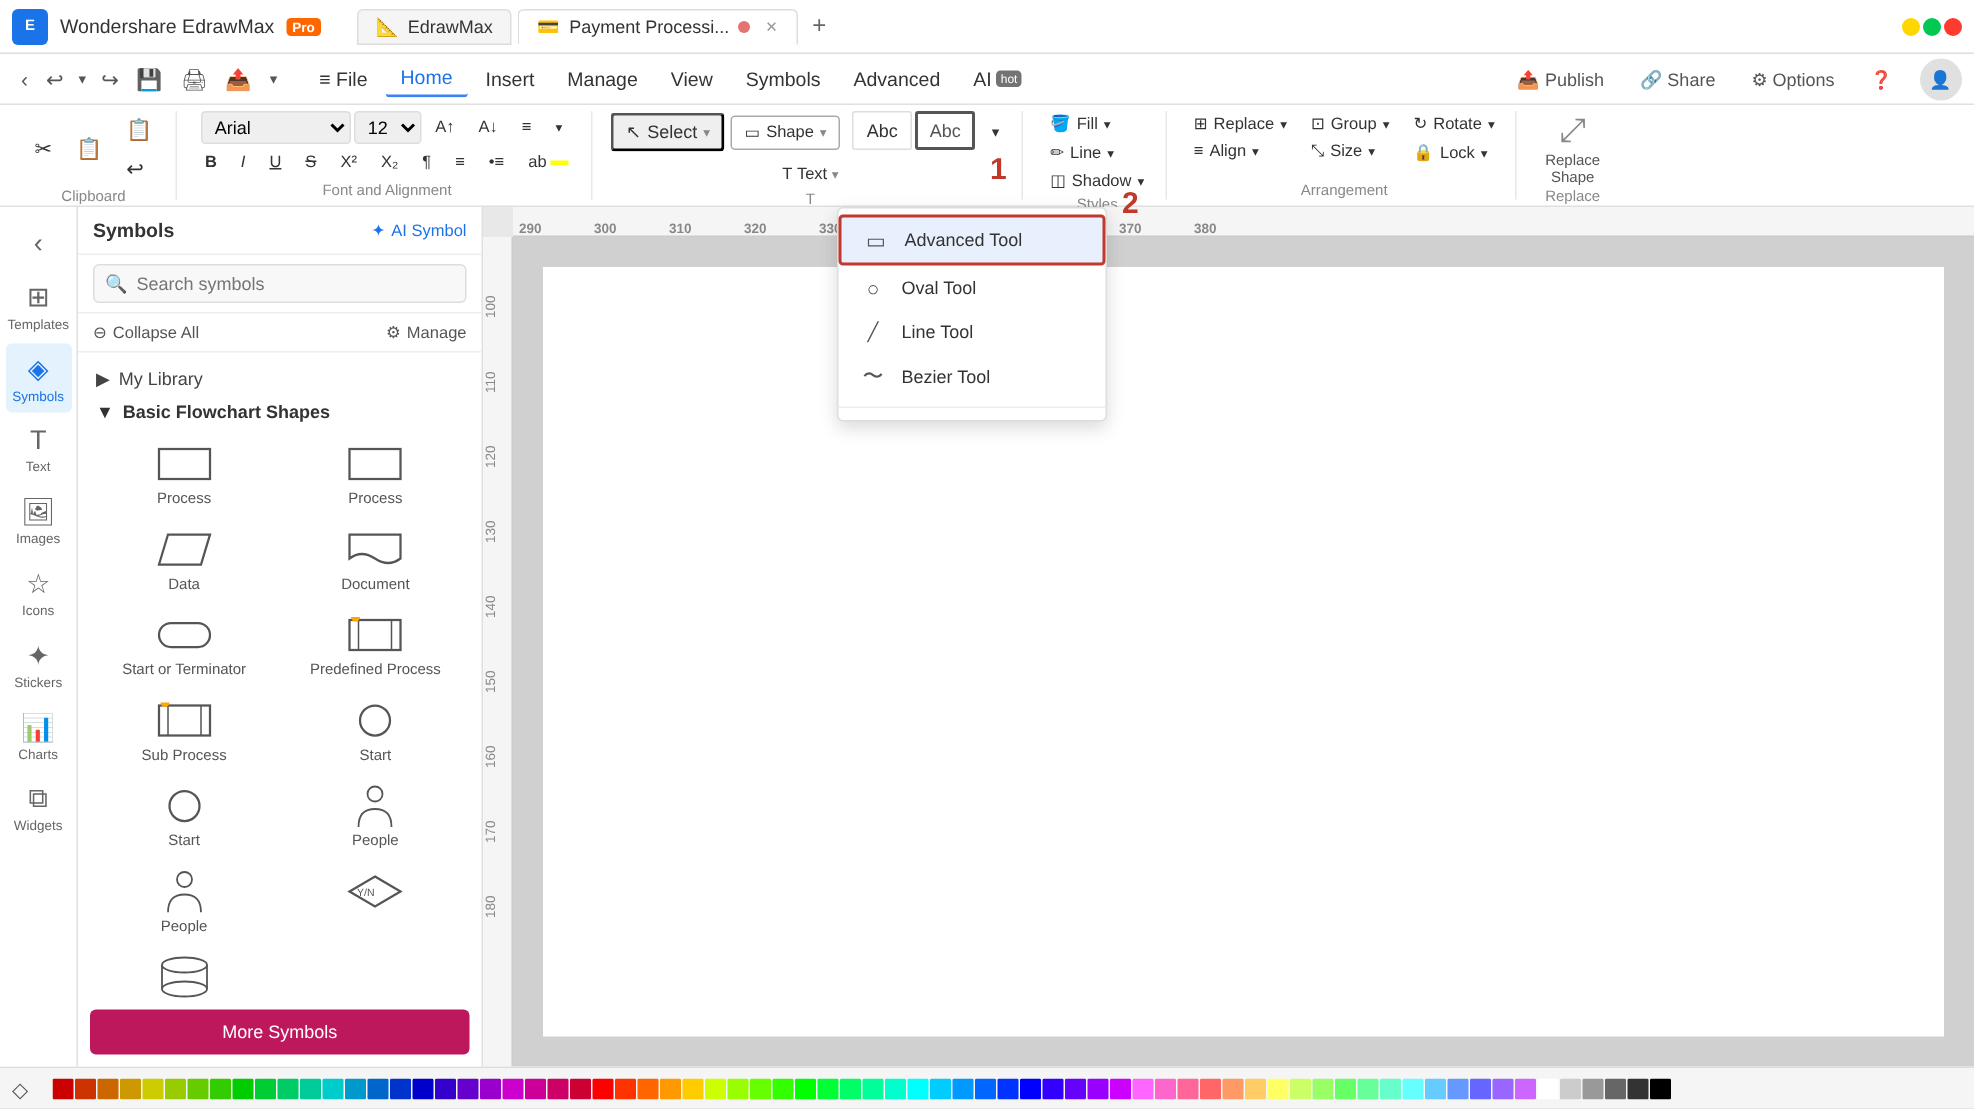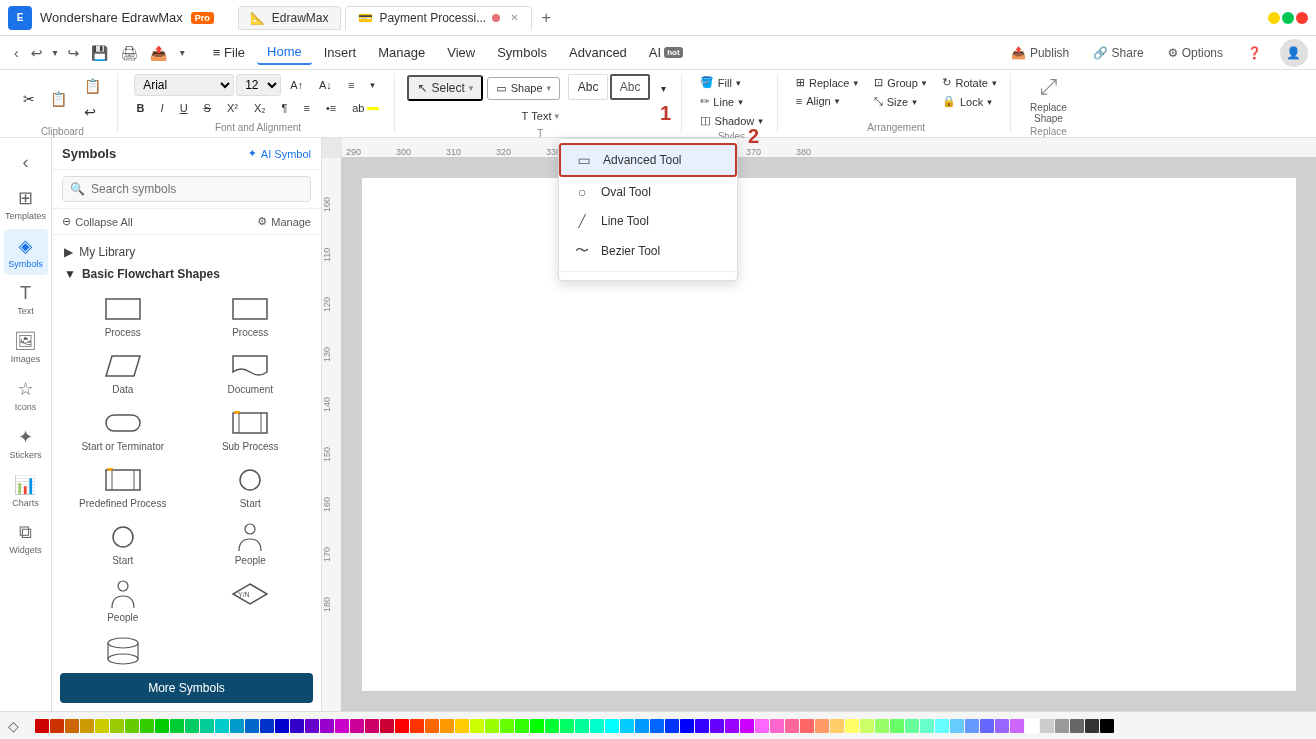--- a/index.html
+++ b/index.html
@@ -30,21 +30,21 @@
       display: flex; align-items: center; height: 34px; background: white;
       border-bottom: 1px solid #e0e0e0; padding: 0 8px;
     }
     .nav-btn { background: none; border: none; cursor: pointer; padding: 4px 6px; color: #555; font-size: 14px; }
     .undo-redo { display: flex; align-items: center; gap: 2px; }
     .menu-items { display: flex; align-items: center; gap: 2px; margin: 0 12px; }
     .menu-item { padding: 4px 10px; cursor: pointer; border-radius: 3px; font-size: 13px; color: #333; }
     .menu-item.active { color: #1a73e8; border-bottom: 2px solid #3b82f6; }
     .menu-right { margin-left: auto; display: flex; align-items: center; gap: 12px; }
     .menu-right-btn { display: flex; align-items: center; gap: 4px; font-size: 12px; color: #555; cursor: pointer; padding: 2px 6px; }
-    .hot-badge { background: #737373; color: white; font-size: 8px; padding: 1px 3px; border-radius: 3px; font-weight: bold; }
+    .hot-badge { background: #737373; color: white; font-size: 8px; padding: 1px 3px; border-radius: 3px; }
 
     
     .ribbon {
       display: flex; align-items: stretch; height: 68px; background: white;
       border-bottom: 1px solid #e0e0e0; padding: 4px 8px; gap: 4px;
     }
     .ribbon-group { display: flex; flex-direction: column; align-items: center; padding: 0 8px; border-right: 1px solid #e8e8e8; gap: 2px; min-width: fit-content; }
     .ribbon-group:last-child { border-right: none; }
     .ribbon-group-label { font-size: 10px; color: #888; margin-top: auto; }
     .ribbon-row { display: flex; align-items: center; gap: 2px; }
@@ -87,25 +87,25 @@
     .search-icon-inner { position: absolute; left: 8px; top: 50%; transform: translateY(-50%); color: #999; font-size: 12px; }
     .symbol-actions { display: flex; align-items: center; justify-content: space-between; padding: 6px 10px; border-bottom: 1px solid #eee; }
     .collapse-btn { display: flex; align-items: center; gap: 4px; font-size: 11px; color: #555; cursor: pointer; }
     .manage-btn { display: flex; align-items: center; gap: 4px; font-size: 11px; color: #555; cursor: pointer; }
     .symbol-list { flex: 1; overflow-y: auto; padding: 6px; }
     .library-item { display: flex; align-items: center; gap: 6px; padding: 4px 6px; cursor: pointer; font-size: 12px; color: #444; border-radius: 3px; }
     .section-header { display: flex; align-items: center; gap: 6px; padding: 4px 6px; cursor: pointer; font-size: 12px; font-weight: 600; color: #333; }
     .shapes-grid { display: grid; grid-template-columns: 1fr 1fr; gap: 2px; padding: 4px 2px; }
     .shape-item { display: flex; flex-direction: column; align-items: center; gap: 4px; padding: 6px 4px; cursor: pointer; border-radius: 3px; font-size: 10px; color: #555; text-align: center; }
     .shape-thumb { width: 40px; height: 28px; display: flex; align-items: center; justify-content: center; }
-    .more-symbols-btn { margin: 8px; padding: 8px; background: #0c4a6e; color: white; border: none; border-radius: 4px; font-size: 12px; cursor: pointer; text-align: center; width: calc(100% - 16px); }
+    .more-symbols-btn { margin: 8px; padding: 8px; background: #be185d; color: white; border: none; border-radius: 4px; font-size: 12px; cursor: pointer; text-align: center; width: calc(100% - 16px); }
 
     
     .canvas-area { flex: 1; display: flex; flex-direction: column; background: #e8e8e8; overflow: hidden; }
-    .h-ruler { height: 20px; background: #f5f5f5; border-bottom: 1px solid #ccc; display: flex; align-items: center; overflow: hidden; position: relative; }
+    .h-ruler { height: 20px; background: #f5f5f5; border-bottom: 1px solid #ccc; display: flex; align-items: center; overflow: hidden; position: relative; font-weight: bold; }
     .canvas-main { flex: 1; display: flex; }
     .v-ruler { width: 20px; background: #f5f5f5; border-right: 1px solid #ccc; }
     .canvas-bg { flex: 1; background: #d0d0d0; position: relative; overflow: hidden; }
     .canvas-paper { background: white; position: absolute; top: 20px; left: 20px; right: 20px; bottom: 20px; }
 
     
     .bottom-bar { height: 28px; background: #f5f5f5; border-top: 1px solid #ddd; display: flex; align-items: center; padding: 0 8px; gap: 8px; }
     .color-palette { display: flex; align-items: center; gap: 1px; overflow: hidden; }
     .color-swatch { width: 14px; height: 14px; border-radius: 1px; cursor: pointer; flex-shrink: 0; }
     .bottom-tools { display: flex; align-items: center; gap: 6px; margin-right: 8px; }
@@ -490,33 +490,33 @@
 
         <div class="shape-item">
           <div class="shape-thumb">
             <svg width="38" height="24">
               <rect x="2" y="2" width="34" height="20" fill="none" stroke="#555" stroke-width="1.5"></rect>
               <line x1="8" y1="2" x2="8" y2="22" stroke="#555" stroke-width="1"></line>
               <line x1="30" y1="2" x2="30" y2="22" stroke="#555" stroke-width="1"></line>
               <circle cx="6" cy="0" r="3" fill="#ffa500"></circle>
             </svg>
           </div>
-          <span>Sub Process</span>
+          <span>Predefined Process</span>
         </div>
 
         <div class="shape-item">
           <div class="shape-thumb">
             <svg width="38" height="24">
               <rect x="2" y="2" width="34" height="20" fill="none" stroke="#555" stroke-width="1.5"></rect>
               <line x1="8" y1="2" x2="8" y2="22" stroke="#555" stroke-width="1"></line>
               <line x1="30" y1="2" x2="30" y2="22" stroke="#555" stroke-width="1"></line>
               <circle cx="6" cy="0" r="3" fill="#ffa500"></circle>
             </svg>
           </div>
-          <span>Predefined Process</span>
+          <span>Sub Process</span>
         </div>
 
         <div class="shape-item">
           <div class="shape-thumb">
             <svg width="38" height="24">
                 <circle cx="19" cy="12" r="10" fill="none" stroke="#555" stroke-width="1.5"></circle>
               </svg>
           </div>
           <span>Start</span>
         </div>

